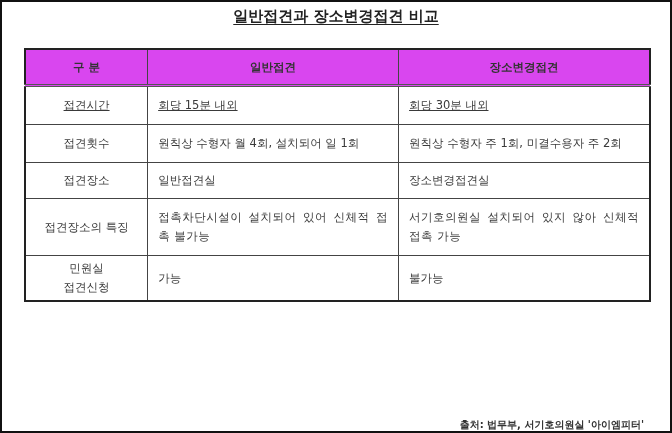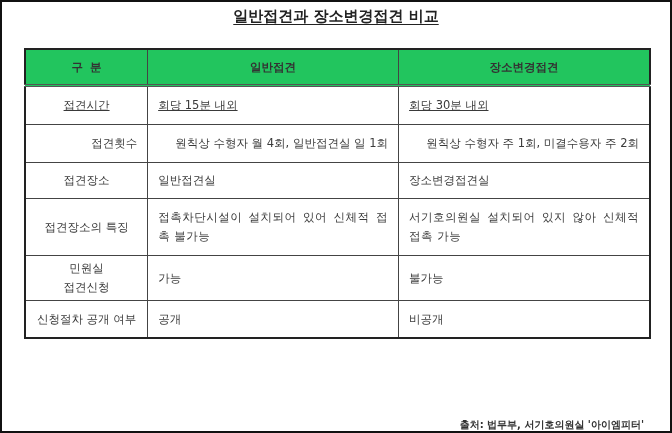--- a/index.html
+++ b/index.html
@@ -23,28 +23,27 @@
     border: 2px solid #222;
     font-size: 11.5px;
   }
   th, td {
     border: 1px solid #444;
     padding: 0 10px;
     color: #3a3a3a;
     line-height: 19px;
   }
   thead th {
-    background: #22c55e; height: 34px; font-weight: bold; color: #333;
+    background: #d946ef; height: 34px; font-weight: bold; color: #333;
     border-bottom: 3px double #555;
-    font-family: Liberation Mono, monospace;
   }
   td.label { text-align: center; width: 102px; }
   td.col { width: 232px; }
   tr.r1 td { height: 37px; text-decoration: underline; }
-  tr.r2 td { height: 37px; text-align: right; }
+  tr.r2 td { height: 37px; }
   tr.r3 td { height: 35px; }
   tr.r4 td { height: 56px; }
   tr.r5 td { height: 35px; }
   tr.r6 td { height: 44px; }
   tr.r7 td { height: 44px; }
   tr.r8 td { height: 36px; }
   .justify { text-align: justify; text-align-last: left; letter-spacing: 0.5px; }
   .source {
     position: absolute; right: 28px; top: 418px;
     font-size: 10px; font-weight: bold; color: #333;
@@ -68,42 +67,37 @@
     </tr>
   </thead>
   <tbody>
     <tr class="r1">
       <td class="label">접견시간</td>
       <td class="col">회당 15분 내외</td>
       <td class="col">회당 30분 내외</td>
     </tr>
     <tr class="r2">
       <td class="label">접견횟수</td>
-      <td class="col">원칙상 수형자 월 4회, 일반접견실 일 1회</td>
+      <td class="col">원칙상 수형자 월 4회, 설치되어 일 1회</td>
       <td class="col">원칙상 수형자 주 1회, 미결수용자 주 2회</td>
     </tr>
     <tr class="r3">
       <td class="label">접견장소</td>
       <td class="col">일반접견실</td>
       <td class="col">장소변경접견실</td>
     </tr>
     <tr class="r4">
       <td class="label">접견장소의 특징</td>
       <td class="col justify">접촉차단시설이 설치되어 있어 신체적 접촉 불가능</td>
       <td class="col justify">서기호의원실 설치되어 있지 않아 신체적 접촉 가능</td>
     </tr>
     <tr class="r7">
       <td class="label">
         <div>민원실</div>
         <div>접견신청</div>
       </td>
       <td class="col">가능</td>
       <td class="col">불가능</td>
     </tr>
-    <tr class="r8">
-      <td class="label">신청절차 공개 여부</td>
-      <td class="col">공개</td>
-      <td class="col">비공개</td>
-    </tr>
   </tbody>
 </table>
 
 <div class="source">출처: 법무부, 서기호의원실 '아이엠피터'</div>
 
 </body></html>

